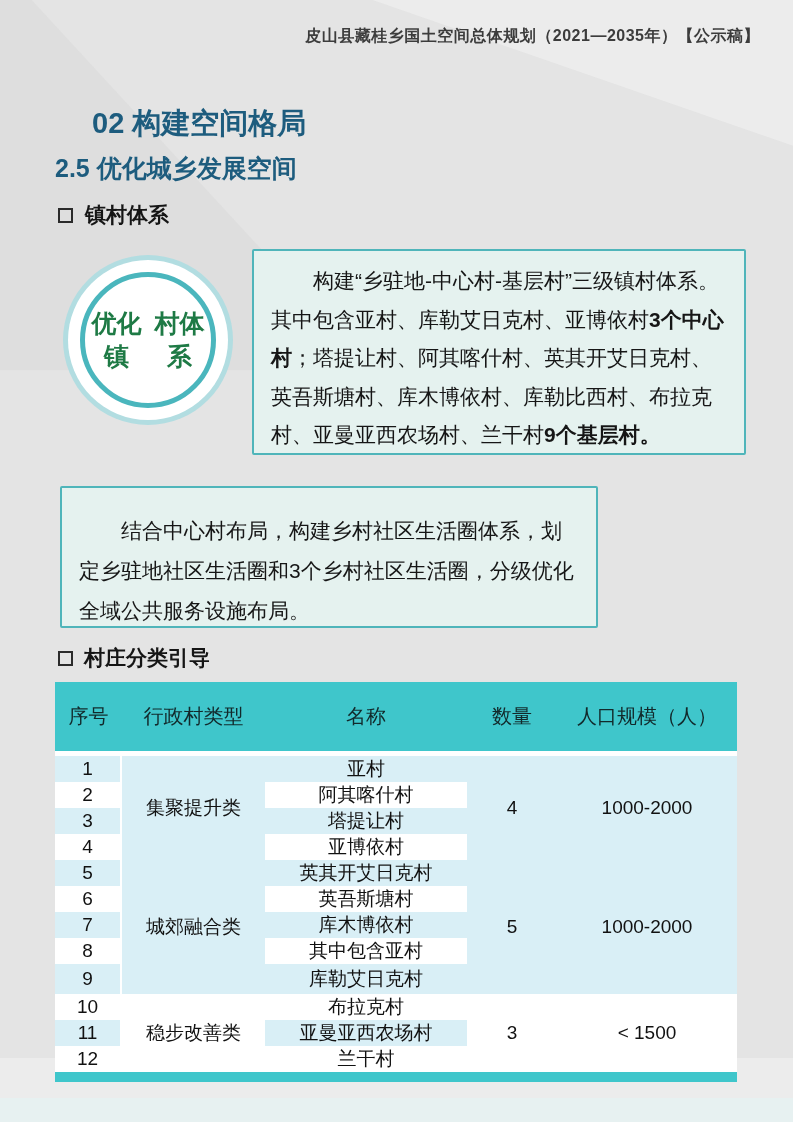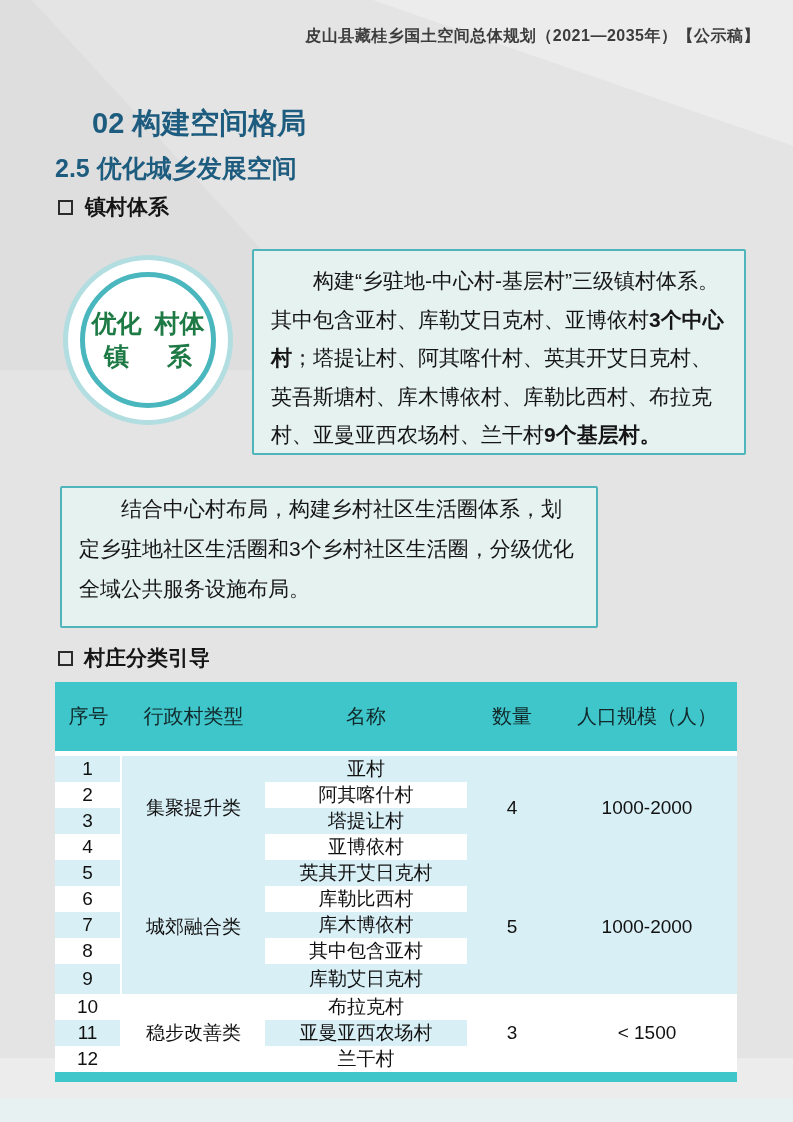--- a/index.html
+++ b/index.html
@@ -13,35 +13,35 @@
   .bg-band{position:absolute;left:0;right:0;bottom:24px;height:40px;background:#EFEFEF;opacity:.75;}
   .bg-strip{position:absolute;left:0;right:0;bottom:0;height:24px;background:#E7F1F1;}
 
   .page-header{position:absolute;top:26px;right:33px;font-size:16px;font-weight:600;color:#3C3C3C;letter-spacing:.5px;}
 
   .title{position:absolute;left:55px;top:104px;font-size:29px;font-weight:bold;color:#1D5C7E;margin-left:37px;}
   .subtitle{position:absolute;left:55px;top:152px;font-size:25px;font-weight:bold;color:#1D5C7E;}
 
   .section-head{position:absolute;display:flex;align-items:center;gap:11px;font-size:21px;font-weight:bold;color:#151515;}
   .section-head .bullet{width:11px;height:11px;border:2px solid #2B2B2B;background:transparent;flex:0 0 auto;}
-  #sec1{left:58px;top:193px;gap:12px;}
+  #sec1{left:58px;top:201px;gap:12px;}
   #sec2{left:58px;top:644px;}
 
   .badge{position:absolute;border-radius:50%;background:#FFFFFF;border:5px solid #4AB6BD;
          box-shadow:0 0 0 12px #FFFFFF,0 0 0 17px #B2DDE1;
          display:flex;flex-direction:row;align-items:center;justify-content:center;
          text-align:center;font-weight:bold;color:#1E7A45;}
   #badge1{left:80px;top:272px;width:126px;height:126px;font-size:25px;line-height:33px;}
   #badge2{left:608px;top:494px;width:106px;height:106px;font-size:22px;line-height:28px;}
 
   .textbox{position:absolute;background:#E5F2EF;border:2px solid #4FB5BA;border-radius:2px;
            color:#161616;box-sizing:border-box;}
   .textbox p{margin:0;text-indent:2em;}
   #box1{left:252px;top:249px;width:494px;height:206px;padding:11px 17px;font-size:21px;line-height:38.5px;}
-  #box2{left:60px;top:486px;width:538px;height:142px;padding:1px 17px;font-size:21px;line-height:40px;}
+  #box2{left:60px;top:486px;width:538px;height:142px;padding:23px 17px;font-size:21px;line-height:40px;}
   .seg-b{font-weight:bold;}
 
   .table-wrap{position:absolute;left:55px;top:682px;width:682px;}
   table{width:100%;border-collapse:separate;border-spacing:0;table-layout:fixed;}
   th{background:#3FC6CB;font-size:20px;font-weight:400;color:#12292B;height:45px;
      border-bottom:5px solid #FFFFFF;padding:12px;text-align:center;}
   td{font-size:19px;color:#111;text-align:center;vertical-align:middle;height:26px;padding:0;
      overflow:hidden;white-space:nowrap;}
   .c-blue{background:#D9EFF6;}
   .c-white{background:#FFFFFF;}
@@ -129,21 +129,21 @@
           </tr>
           <tr>
             <td class="c-blue no-cell">5</td>
             <td class="c-blue" rowspan="5">城郊融合类</td>
             <td class="c-blue">英其开艾日克村</td>
             <td class="c-blue" rowspan="5">5</td>
             <td class="c-blue" rowspan="5">1000-2000</td>
           </tr>
           <tr>
             <td class="c-white no-cell">6</td>
-            <td class="c-white">库勒比西村</td>
+            <td class="c-white">英吾斯塘村</td>
           </tr>
           <tr>
             <td class="c-blue no-cell">7</td>
             <td class="c-blue">库木博依村</td>
           </tr>
           <tr>
             <td class="c-white no-cell">8</td>
             <td class="c-white">其中包含亚村</td>
           </tr>
           <tr style="height: 30px;">

